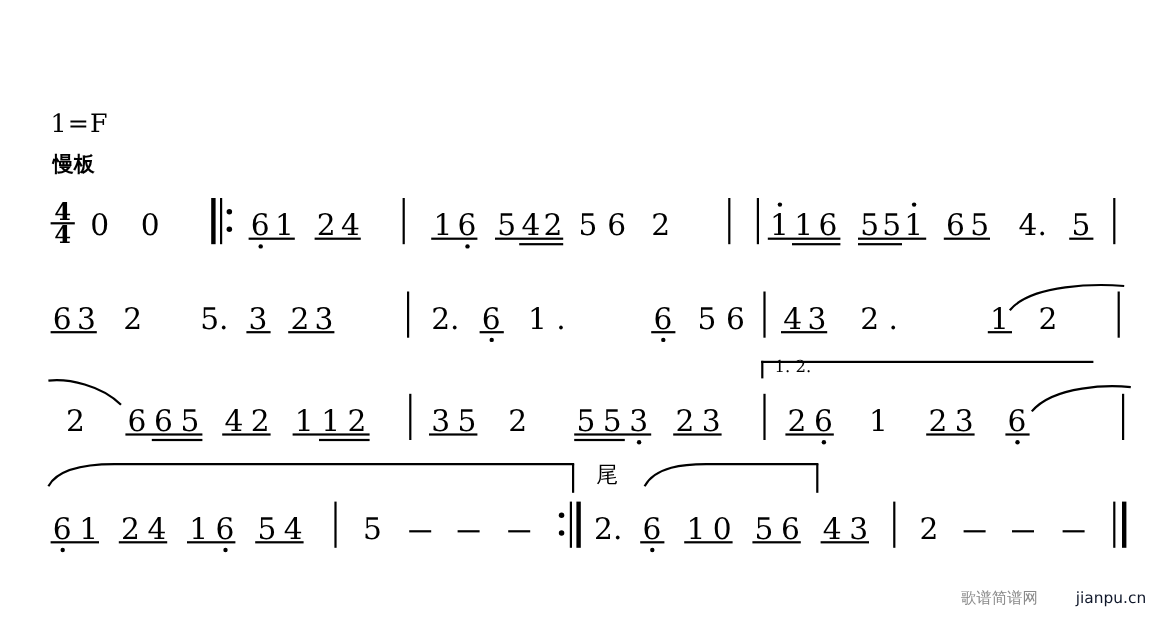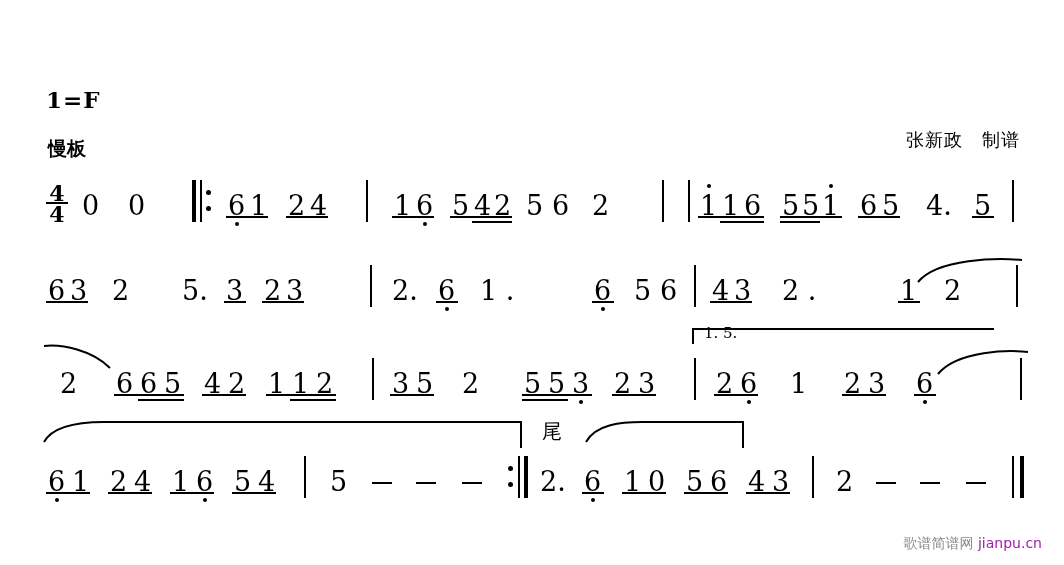--- a/index.html
+++ b/index.html
@@ -29,24 +29,24 @@
     font-size: 44px;
     font-weight: bold;
     letter-spacing: 14px;
     color: #000;
   }
 
   
   .key-sig {
     position: absolute;
     left: 46px;
-    top: 86px;
+    top: 100px;
     font-family: "DejaVu Serif", serif;
     font-size: 23px;
-    font-weight: bold;
+    font-weight: normal;
     letter-spacing: 1px;
   }
   .tempo {
     position: absolute;
     left: 48px;
     top: 136px;
     font-family: "DejaVu Sans", sans-serif;
     font-size: 19px;
     font-weight: bold;
   }
@@ -147,31 +147,30 @@
   
   .watermark {
     position: absolute;
     right: 22px;
     bottom: 12px;
     font-family: "DejaVu Sans", sans-serif;
     font-size: 14px;
     color: #8a8a8a;
     white-space: nowrap;
   }
-  .watermark .red { color: #a21caf; }
+  .watermark .red { color: #0f172a; margin-left: 30px; }
 </style>
 </head>
 <body>
 
 <div id="sheet">
 
 
   <div class="key-sig">1=F</div>
   <div class="tempo">慢板</div>
-  <div class="credit2">张新政　制谱</div>
 
   <div class="timesig" style="left:46px; top:183px;">
     <div>4</div>
   </div>
   <div class="timesig" style="left:46px; top:204px;">
     <div>4</div>
   </div>
   <div class="underline" style="left:46px; top:202px; width:22px; height:2px;"></div>
 
   <div class="note" style="left:82px; top:192px;">0</div>
@@ -319,21 +318,21 @@
   <div class="note" style="left:572px; top:370px;">3</div>
   <div class="dotbelow" style="left:579px; top:400px;"></div>
   <div class="underline" style="left:522px; top:394px; width:70px;"></div>
   <div class="underline" style="left:522px; top:399px; width:46px;"></div>
 
   <div class="note" style="left:614px; top:370px;">2</div>
   <div class="underline" style="left:612px; top:394px; width:44px;"></div>
   <div class="note" style="left:638px; top:370px;">3</div>
 
   <div class="endingbracket" style="left:692px; top:328px; width:300px; height:14px;"></div>
-  <div class="endinglabel" style="left:704px; top:324px;">1. 5.</div>
+  <div class="endinglabel" style="left:704px; top:324px;">1. 2.</div>
 
   <div class="bar" style="left:694px; top:358px; height:42px;"></div>
 
   <div class="note" style="left:716px; top:370px;">2</div>
   <div class="underline" style="left:714px; top:394px; width:44px;"></div>
   <div class="note" style="left:740px; top:370px;">6</div>
   <div class="dotbelow" style="left:747px; top:400px;"></div>
 
   <div class="note" style="left:790px; top:370px;">1</div>
 

